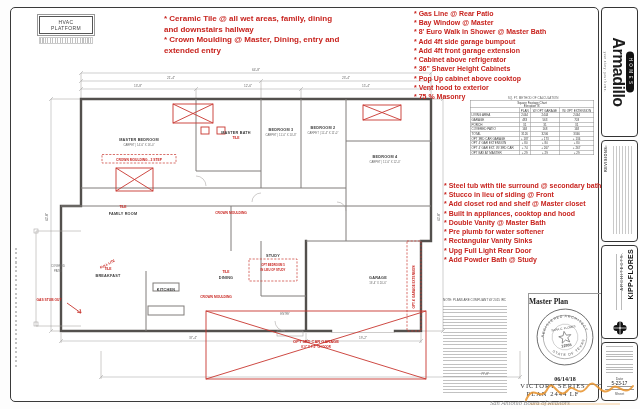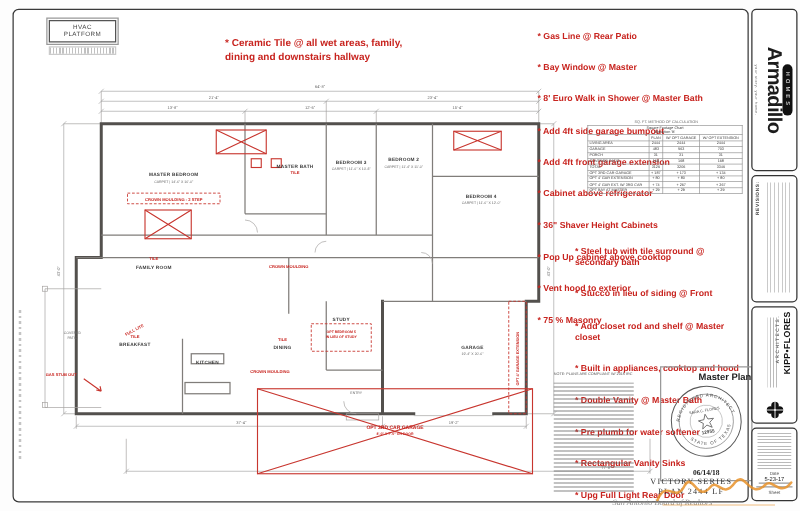--- a/index.html
+++ b/index.html
@@ -5,42 +5,42 @@
   html,body{margin:0;padding:0;background:#ffffff;}
   .page{position:relative;width:640px;height:409px;background:#fdfdfd;overflow:hidden;
         font-family:"Liberation Sans",sans-serif;color:#333;}
   .sheet{position:absolute;left:10px;top:7px;width:587px;height:393px;background:#ffffff;
          border:1.4px solid #3a3a3a;border-radius:5px;}
   
   .rednotes{position:absolute;color:#c8241f;font-weight:bold;line-height:1.32;}
   .notes-left{left:153px;top:6px;width:176px;font-size:8px;}
   .notes-right{left:403px;top:1px;width:192px;font-size:7px;}
   .notes-mid{left:433px;top:173px;width:164px;font-size:7px;}
-  .note-line{margin:16px;}
+  .note-line{margin:0;}
   
   .hvac{position:absolute;left:28px;top:8px;width:54px;height:34px;}
   .hvac .bx{border:0.8px solid #555;outline:0.8px solid #999;outline-offset:1.5px;
             font-size:5px;letter-spacing:.4px;text-align:center;padding:2px 0;color:#444;}
   .hvac .sub{margin-top:3px;height:5px;border:0.6px solid #aaa;
              background:repeating-linear-gradient(to right,#999 0 1px,transparent 1px 2.5px);opacity:.6;}
   
   .sqft-wrap{position:absolute;left:459px;top:88px;width:130px;}
   .sqft-scale{transform:scale(.5);transform-origin:0 0;width:252px;}
   .sqft-method{font-size:6px;color:#666;text-align:center;width:252px;margin-bottom:2px;}
   table.sqft{border-collapse:collapse;width:248px;border:1px solid #777;}
   table.sqft td,table.sqft th{border:0.7px solid #8a8a8a;font-size:6px;font-weight:normal;
        color:#3c3c3c;padding:1.2px 2px;text-align:center;}
   table.sqft td:first-child{text-align:left;}
   .sqft-title{font-size:7.5px;text-align:center;padding:2px;color:#333;}
   
   .tinytext{position:absolute;transform:scale(.5);transform-origin:0 0;font-size:6px;color:#555;white-space:nowrap;}
   .micro-lines{position:absolute;background:repeating-linear-gradient(#666 0 1px,transparent 1px 3.2px);opacity:.4;}
   .mp-box{position:absolute;left:517px;top:285px;width:72px;height:90px;border:0.7px solid #999;}
-  .mp-title{position:absolute;left:0;top:3px;width:100%;text-align:right;
-            font-family:Liberation Sans, sans-serif;font-weight:bold;font-size:7.5px;color:#222;}
+  .mp-title{position:absolute;left:0;top:3px;width:100%;text-align:left;
+            font-family:Liberation Serif, serif;font-weight:bold;font-size:7.5px;color:#222;}
   .seal-date{position:absolute;left:0;bottom:2px;width:100%;text-align:center;
              font-family:"Liberation Serif",serif;font-weight:bold;font-size:6px;color:#222;}
   .addr-box{position:absolute;left:506px;top:271px;width:88px;height:13px;border:1px dashed #c8241f;
             background:#fff;color:#c8241f;font-weight:bold;font-size:7.5px;text-align:center;line-height:13px;}
   .victory{position:absolute;left:493px;top:374px;width:98px;text-align:center;
            font-family:"Liberation Serif",serif;font-size:6.5px;letter-spacing:1px;color:#333;line-height:1.25;}
   
   .strip{position:absolute;left:601px;top:7px;width:37px;height:394px;display:flex;flex-direction:column;gap:3px;}
   .cell{border:1px solid #333;border-radius:4px;position:relative;background:#fff;overflow:hidden;}
   .vert{writing-mode:vertical-rl;transform:rotate(180deg);}
@@ -187,20 +187,21 @@
     <div class="hvac">
       <div class="bx">
         <div>HVAC</div>
         <div>PLATFORM</div>
       </div>
       <div class="sub"></div>
     </div>
 
     <div class="rednotes notes-left">
         <div class="note-line">* Ceramic Tile @ all wet areas, family, dining and downstairs hallway</div>
+        <div class="note-line">* Crown Moulding @ Master, Dining, entry and extended entry</div>
       </div>
     <div class="rednotes notes-right">
         <div class="note-line">* Gas Line @ Rear Patio</div>
         <div class="note-line">* Bay Window @ Master</div>
         <div class="note-line">* 8' Euro Walk in Shower @ Master Bath</div>
         <div class="note-line">* Add 4ft side garage bumpout</div>
         <div class="note-line">* Add 4ft front garage extension</div>
         <div class="note-line">* Cabinet above refrigerator</div>
         <div class="note-line">* 36" Shaver Height Cabinets</div>
         <div class="note-line">* Pop Up cabinet above cooktop</div>

